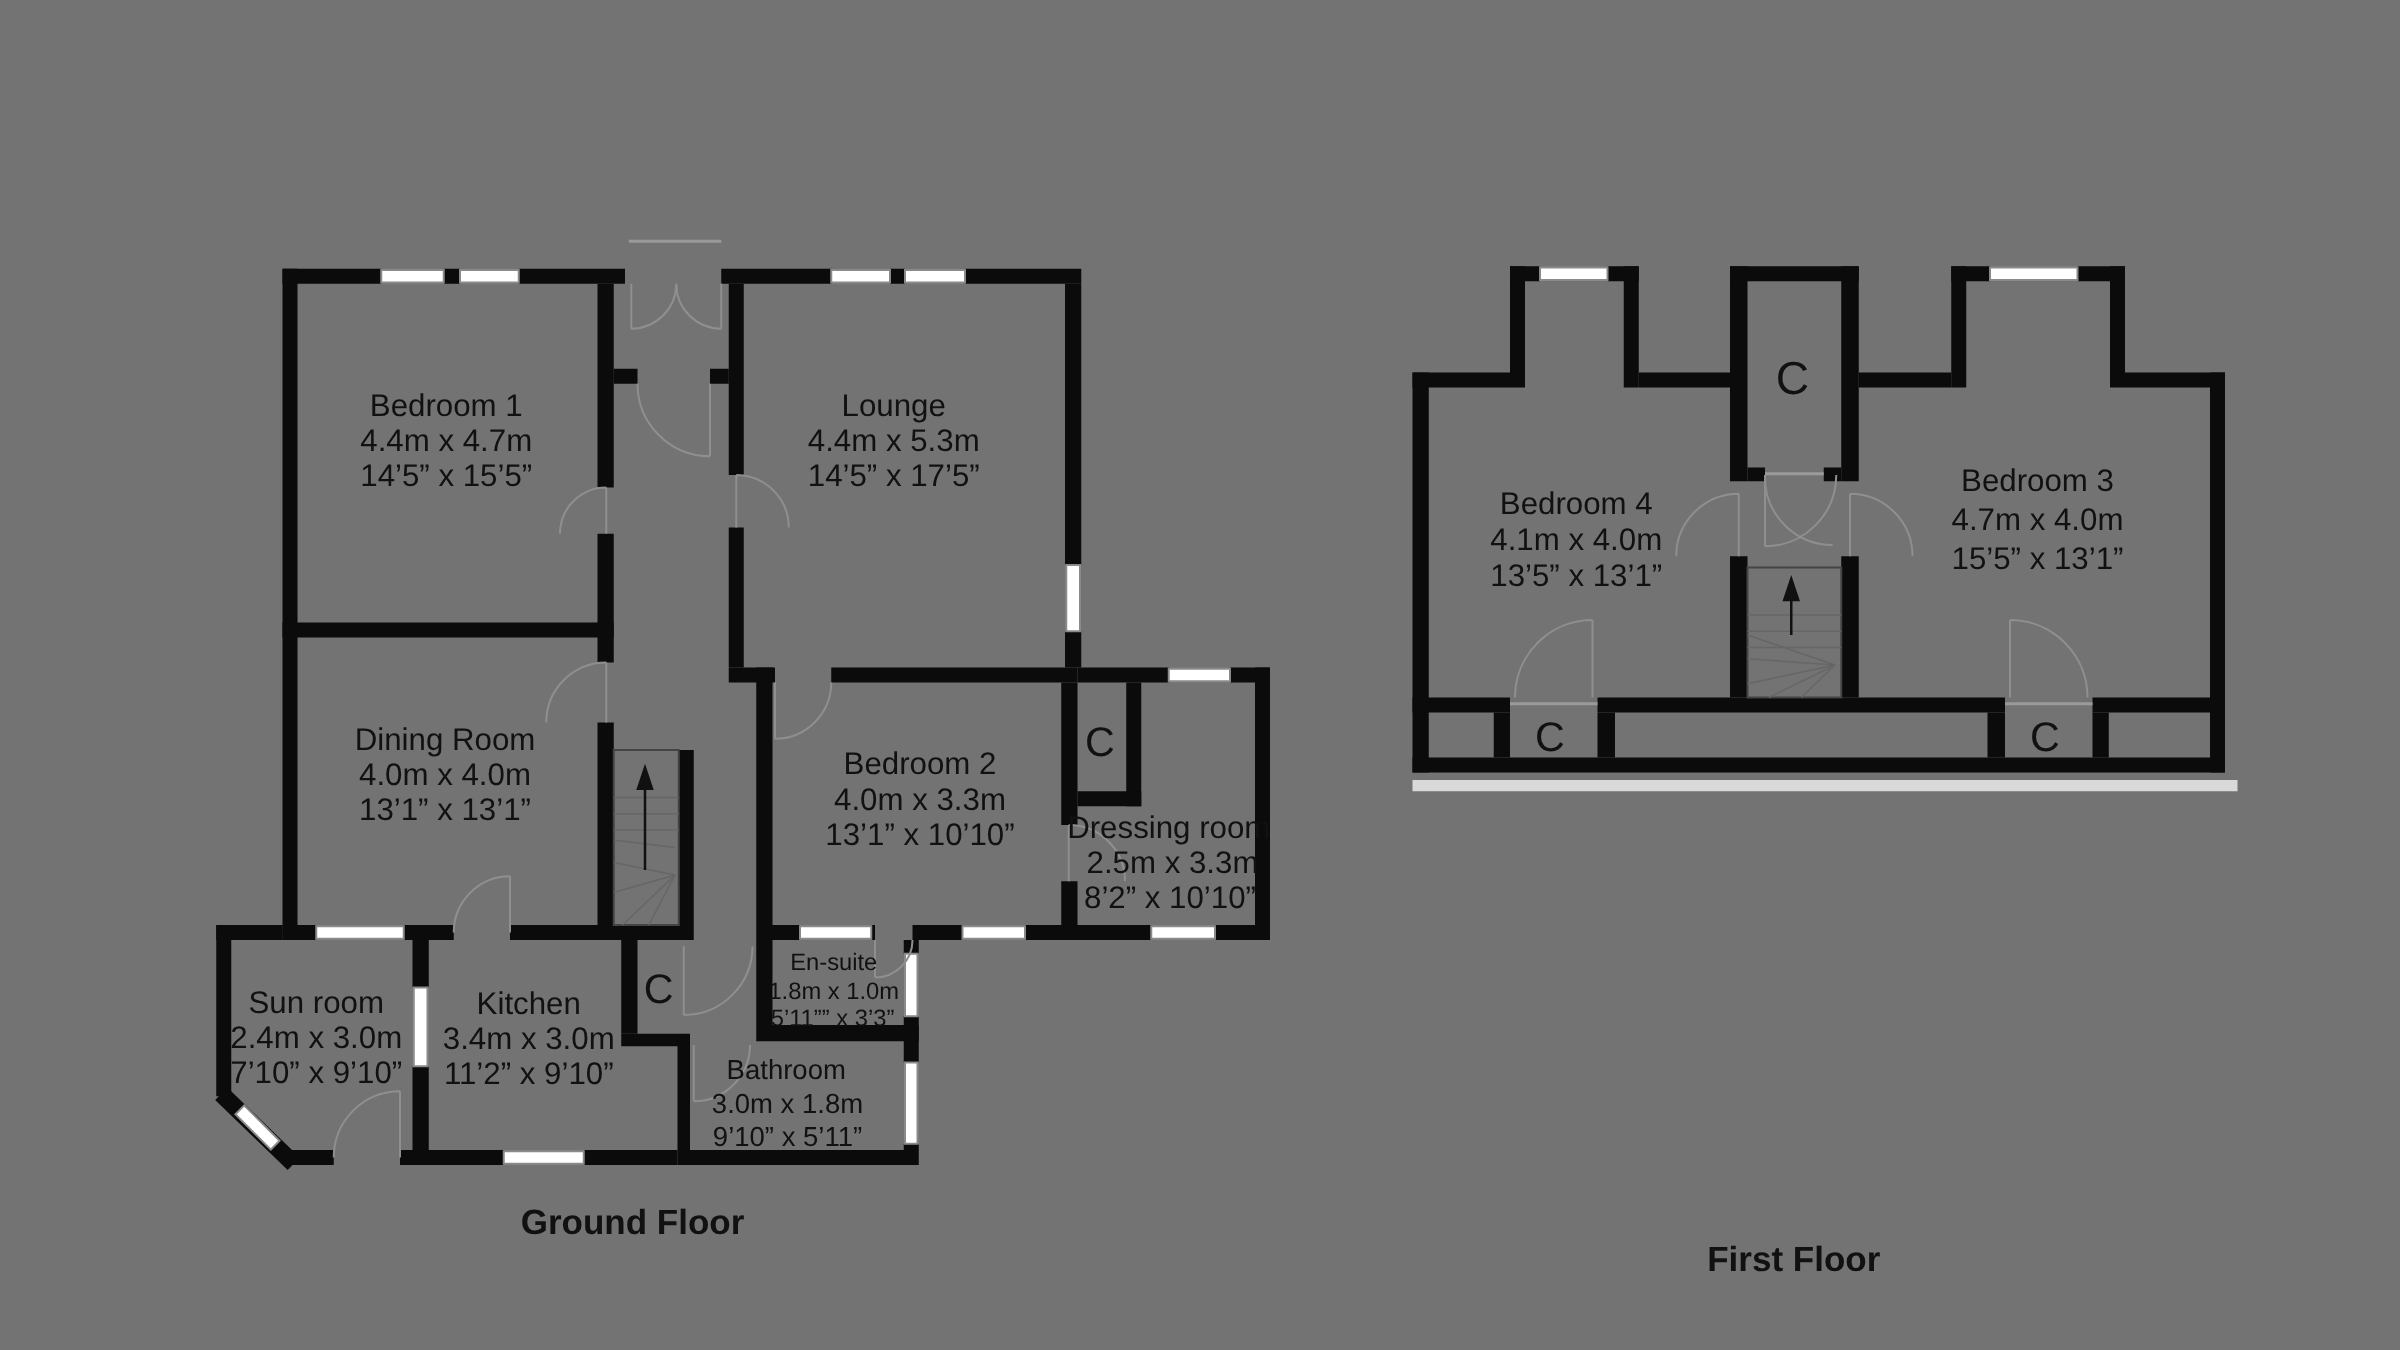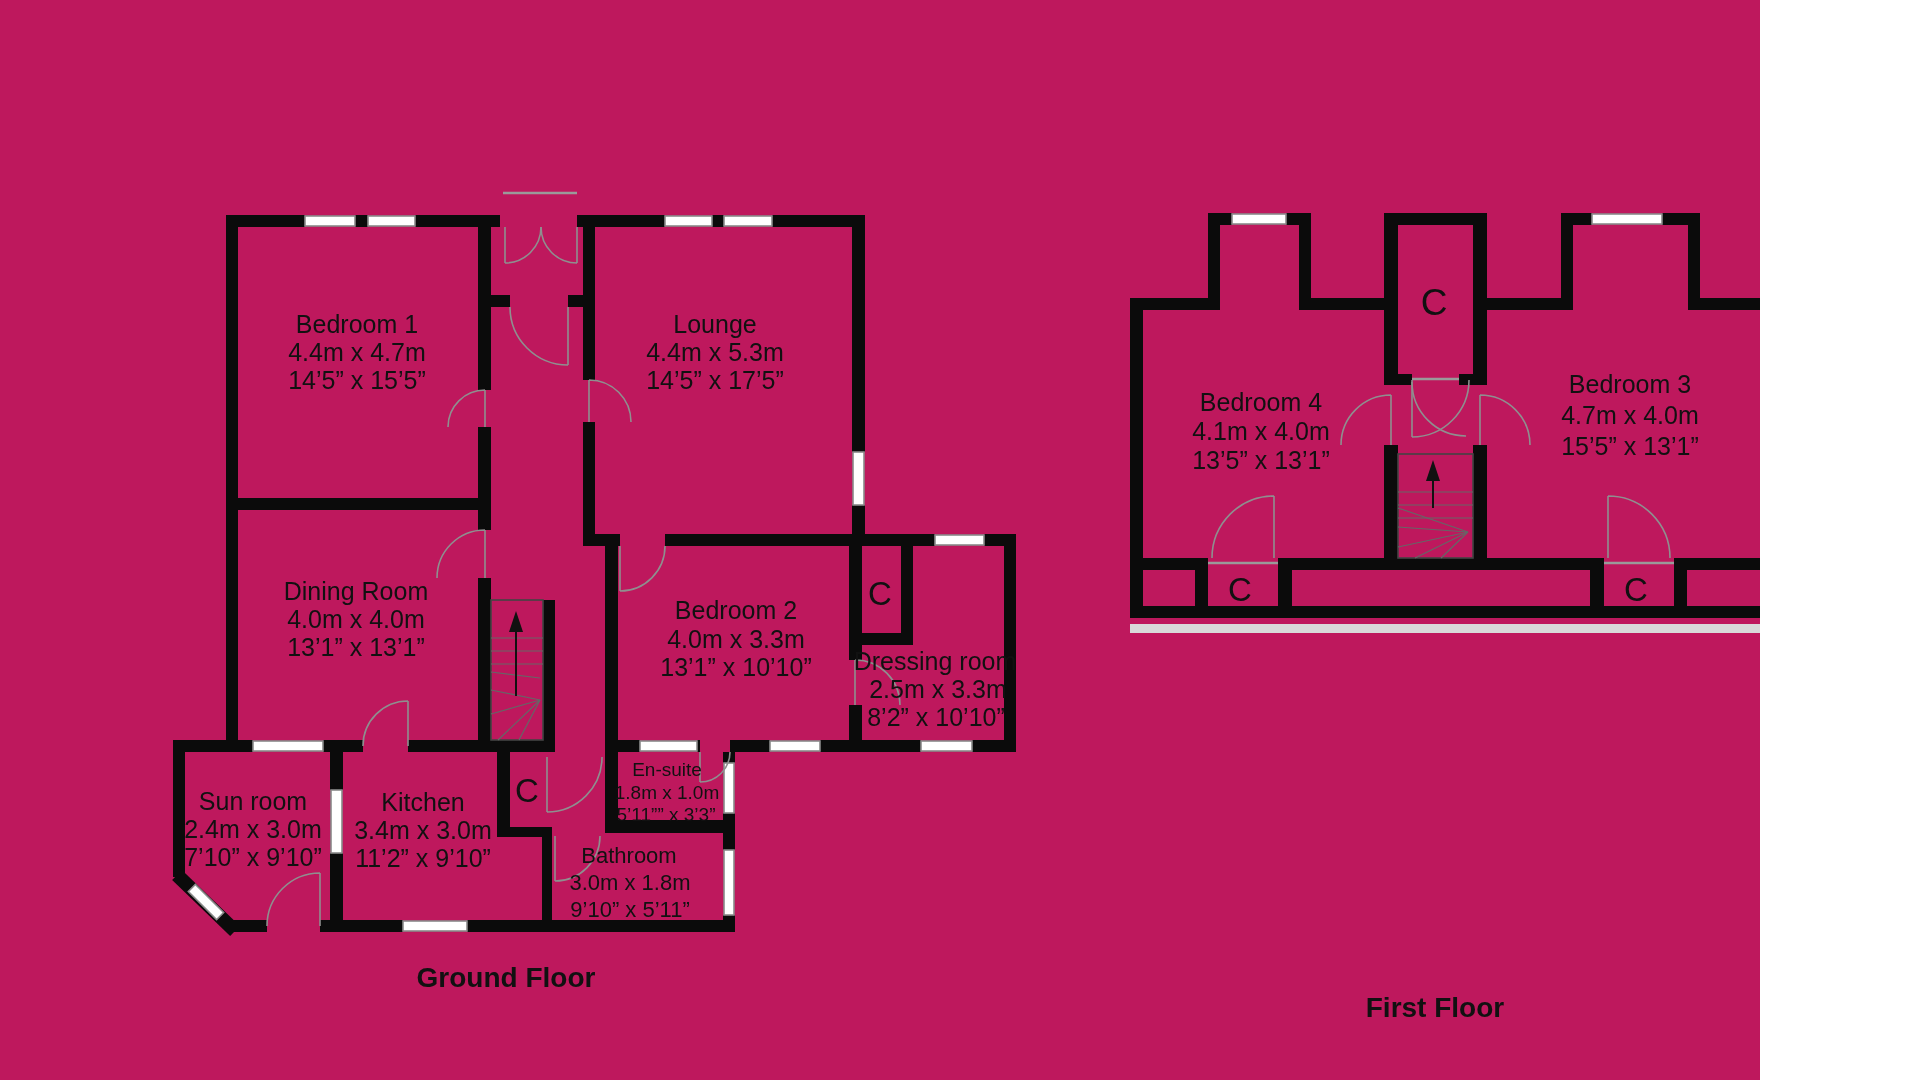--- a/index.html
+++ b/index.html
@@ -1,16 +1,16 @@
 <!DOCTYPE html>
 <html><head>
 <meta charset="utf-8">
 <style>
   html,body{margin:0;padding:0;background:#ffffff;}
-  .canvas{position:relative;width:1760px;height:1080px;background:#be185d;overflow:hidden;}
+  .canvas{position:relative;width:1920px;height:1080px;background:#737373;overflow:hidden;}
   svg{display:block;width:1920px;height:1080px;}
   .wall rect{fill:#0b0b0b;}
   .win{fill:#ffffff;stroke:#8a8a8a;stroke-width:1.6;}
   .door path{fill:none;stroke:#8f8f8f;stroke-width:1.6;}
   .thinline{stroke:#9a9a9a;stroke-width:2.5;fill:none;}
   .stairs line, .stairs path{stroke:#666;stroke-width:1.2;fill:none;}
   .stairs .box{fill:none;stroke:#444;stroke-width:1.6;}
   .stairs .arrow{fill:#111;stroke:none;}
   .stairs .stem{stroke:#111;stroke-width:2;}
   text{font-family:"Liberation Sans", sans-serif;fill:#111;}

